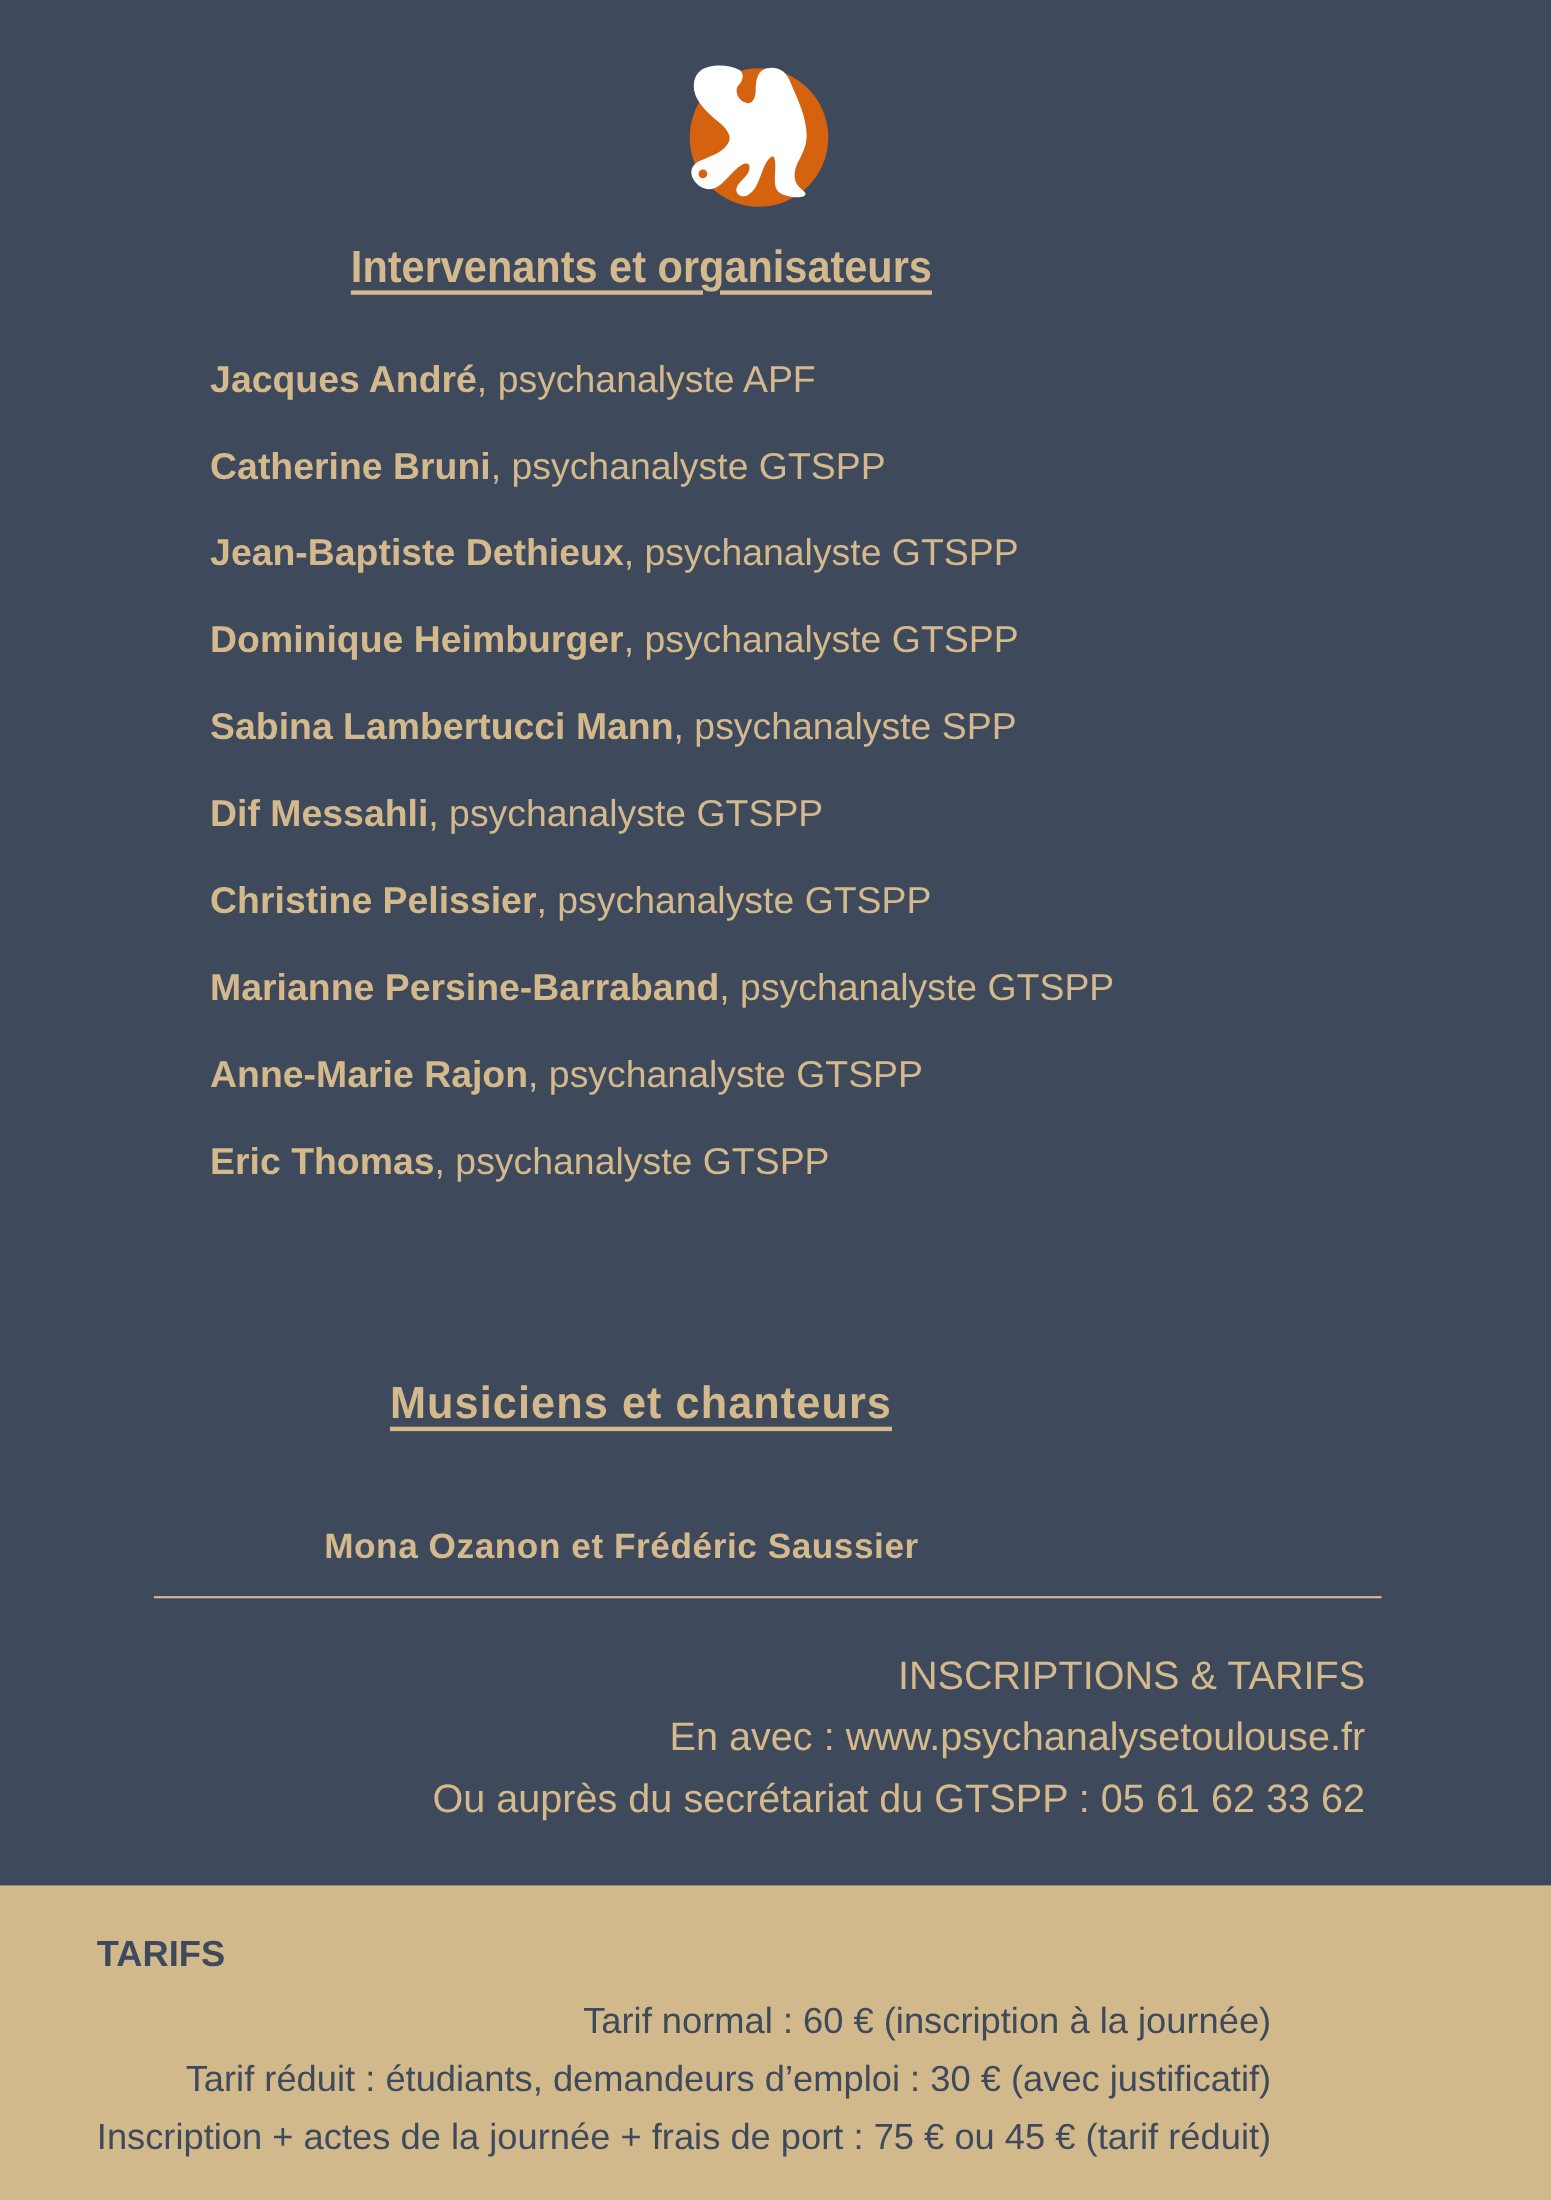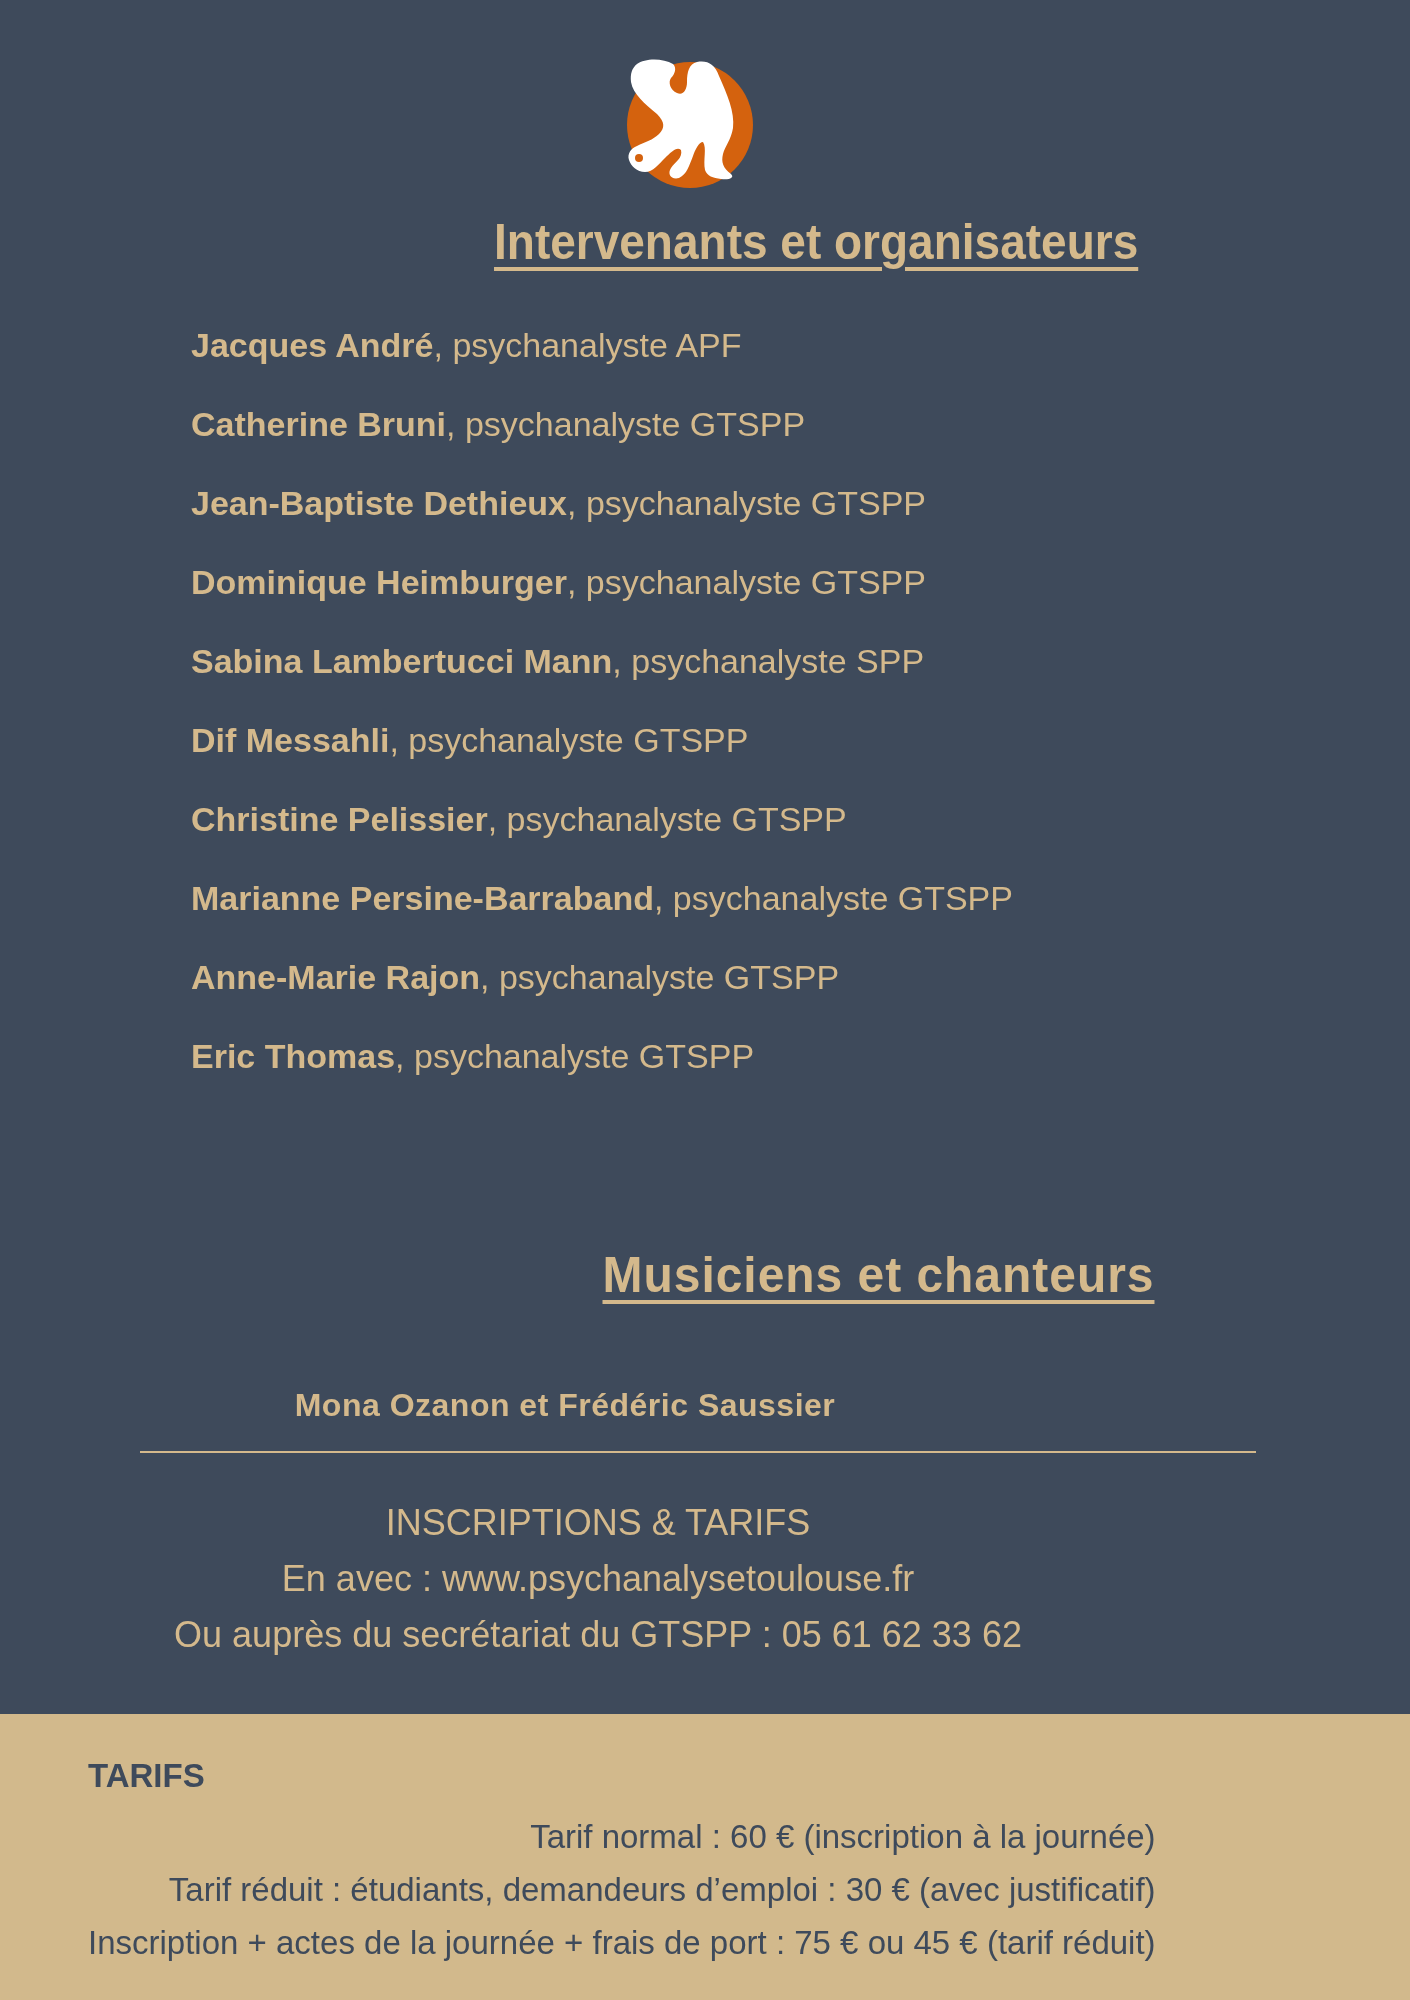--- a/index.html
+++ b/index.html
@@ -4,41 +4,41 @@
 <style>
   html, body { margin:0; padding:0; }
   body {
     width:1410px; height:2000px; position:relative; overflow:hidden;
     background:#3e4a5b;
     font-family:"Liberation Sans", sans-serif;
     color:#d4b98c;
   }
   .logo { position:absolute; left:615px; top:50px; width:145px; height:145px; }
   .section-title {
-    position:absolute; left:0; width:1166px; text-align:right;
-    font-size:50px; line-height:60px; margin:0;
+    position:absolute; left:0; width:1166px; text-align:center;
+    font-size:41px; line-height:60px; margin:0;
   }
   .section-title span {
     text-decoration:underline; text-decoration-thickness:4px; text-underline-offset:8px;
     display:inline-block; transform:scaleX(0.92); transform-origin:center;
   }
   #title-intervenants { top:212px; font-weight:bold; }
   #title-musiciens { top:1245px; font-weight:bold; }
   #title-musiciens span { transform:scaleX(0.96); letter-spacing:1px; }
   .speakers { position:absolute; left:191px; top:322px; margin:0; padding:0; list-style:none; }
   .speakers li { height:79px; font-size:34px; line-height:46px; white-space:nowrap; }
   .speakers .name { font-weight:bold; }
   .musicians-names {
     position:absolute; top:1382px; left:0; width:1130px; text-align:center;
     font-size:32px; font-weight:bold; line-height:46px; letter-spacing:0.5px;
   }
   .divider { position:absolute; left:140px; top:1451px; width:1116px; height:2px; background:#d4b98c; }
   .inscriptions {
-    position:absolute; top:1495px; left:0; width:1196px; text-align:center;
-    font-size:36px; line-height:56px;
+    position:absolute; top:1495px; left:0; width:1196px; text-align:right;
+    font-size:36px; line-height:56px;padding-left:45px;
   }
   .inscriptions div { white-space:nowrap; }
   .tarifs-band {
     position:absolute; left:0; top:1714px; width:1410px; height:286px;
     background:#d2b98c; color:#3e4a5b;text-align:right;
   }
   .tarifs-band .tarifs-title {
     position:absolute; left:88px; top:40px; font-size:33px; font-weight:bold; line-height:44px;
   }
   .tarifs-band .tarif-lines { position:absolute; left:88px; top:96px; font-size:33px; line-height:53px; }

